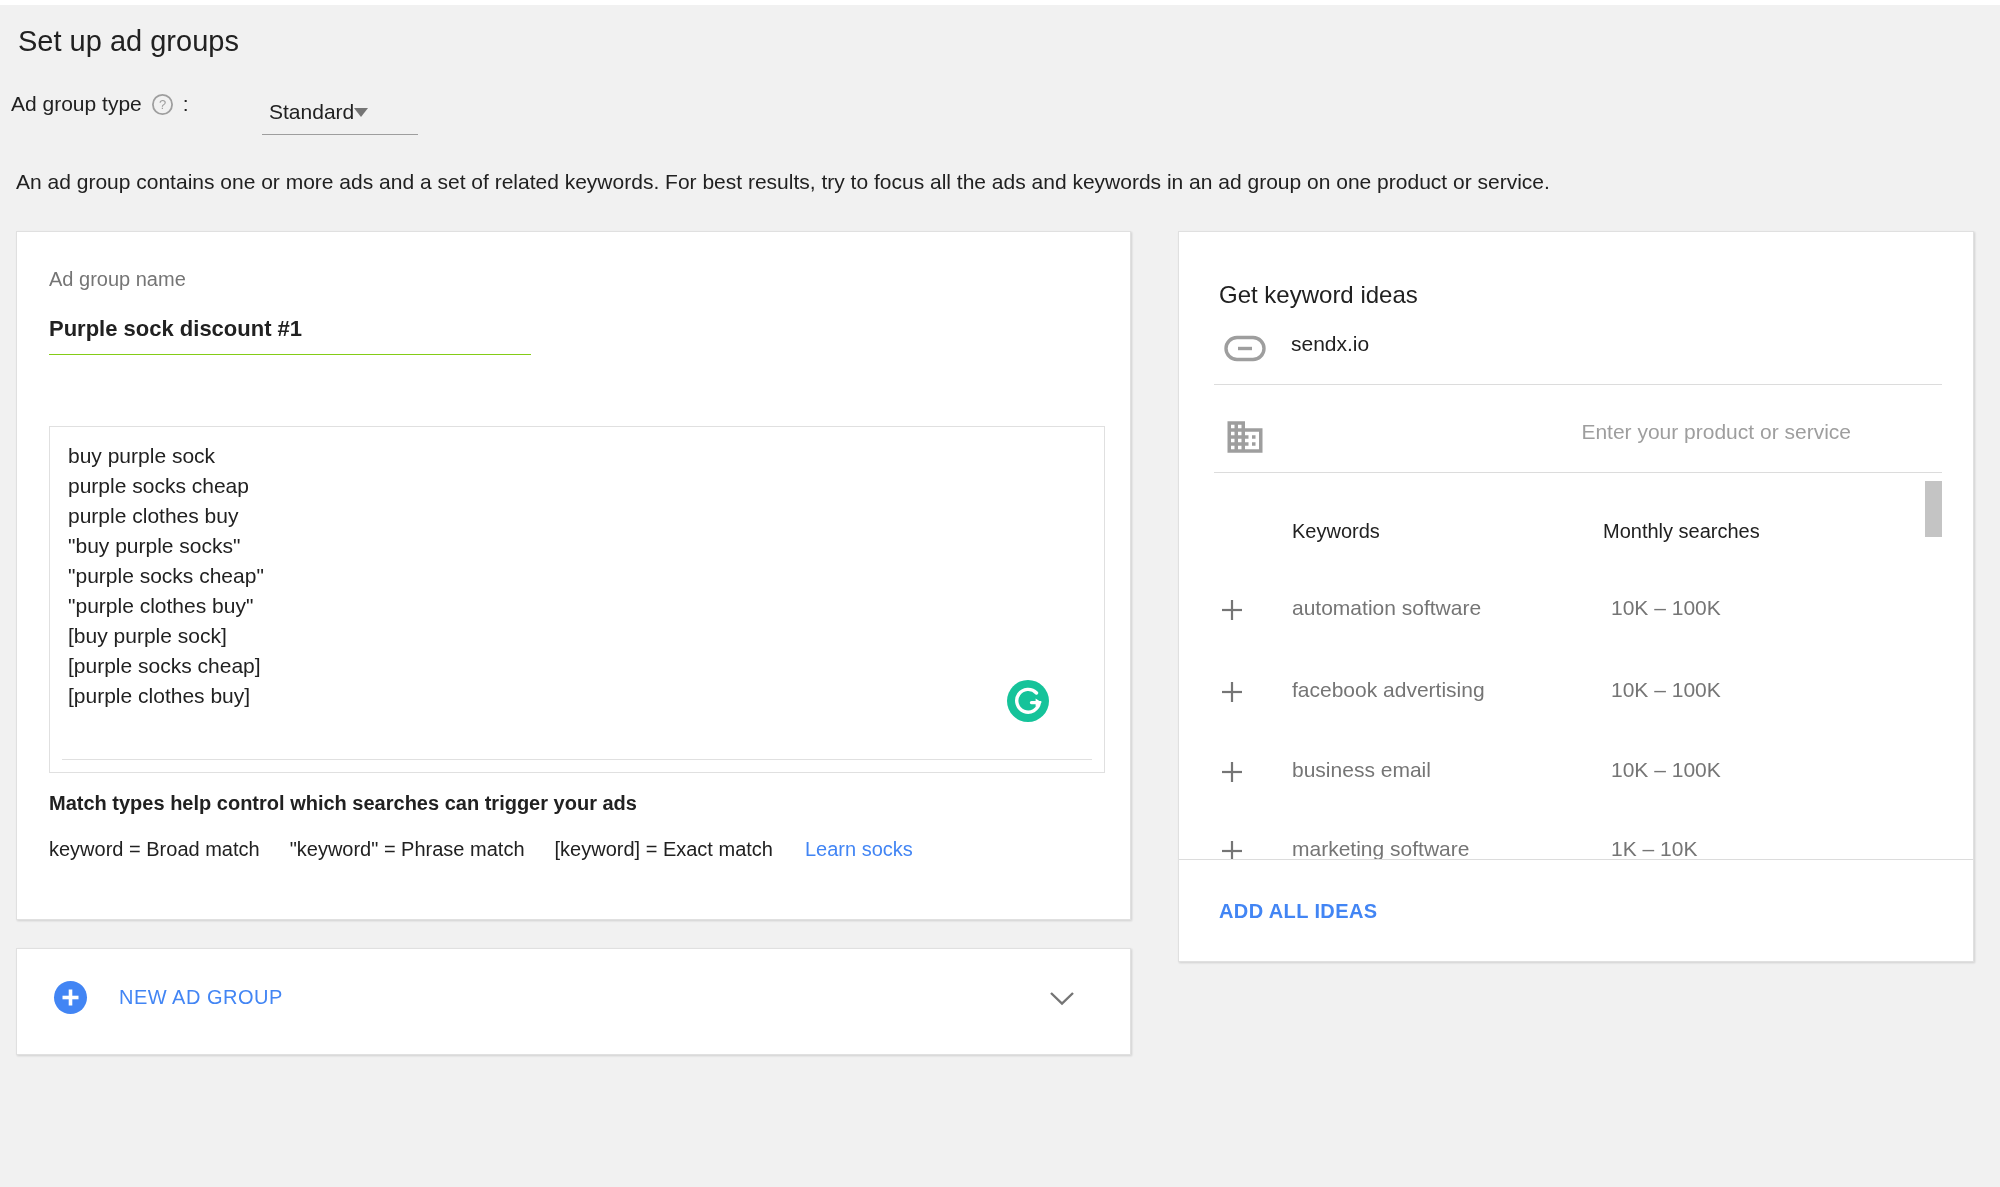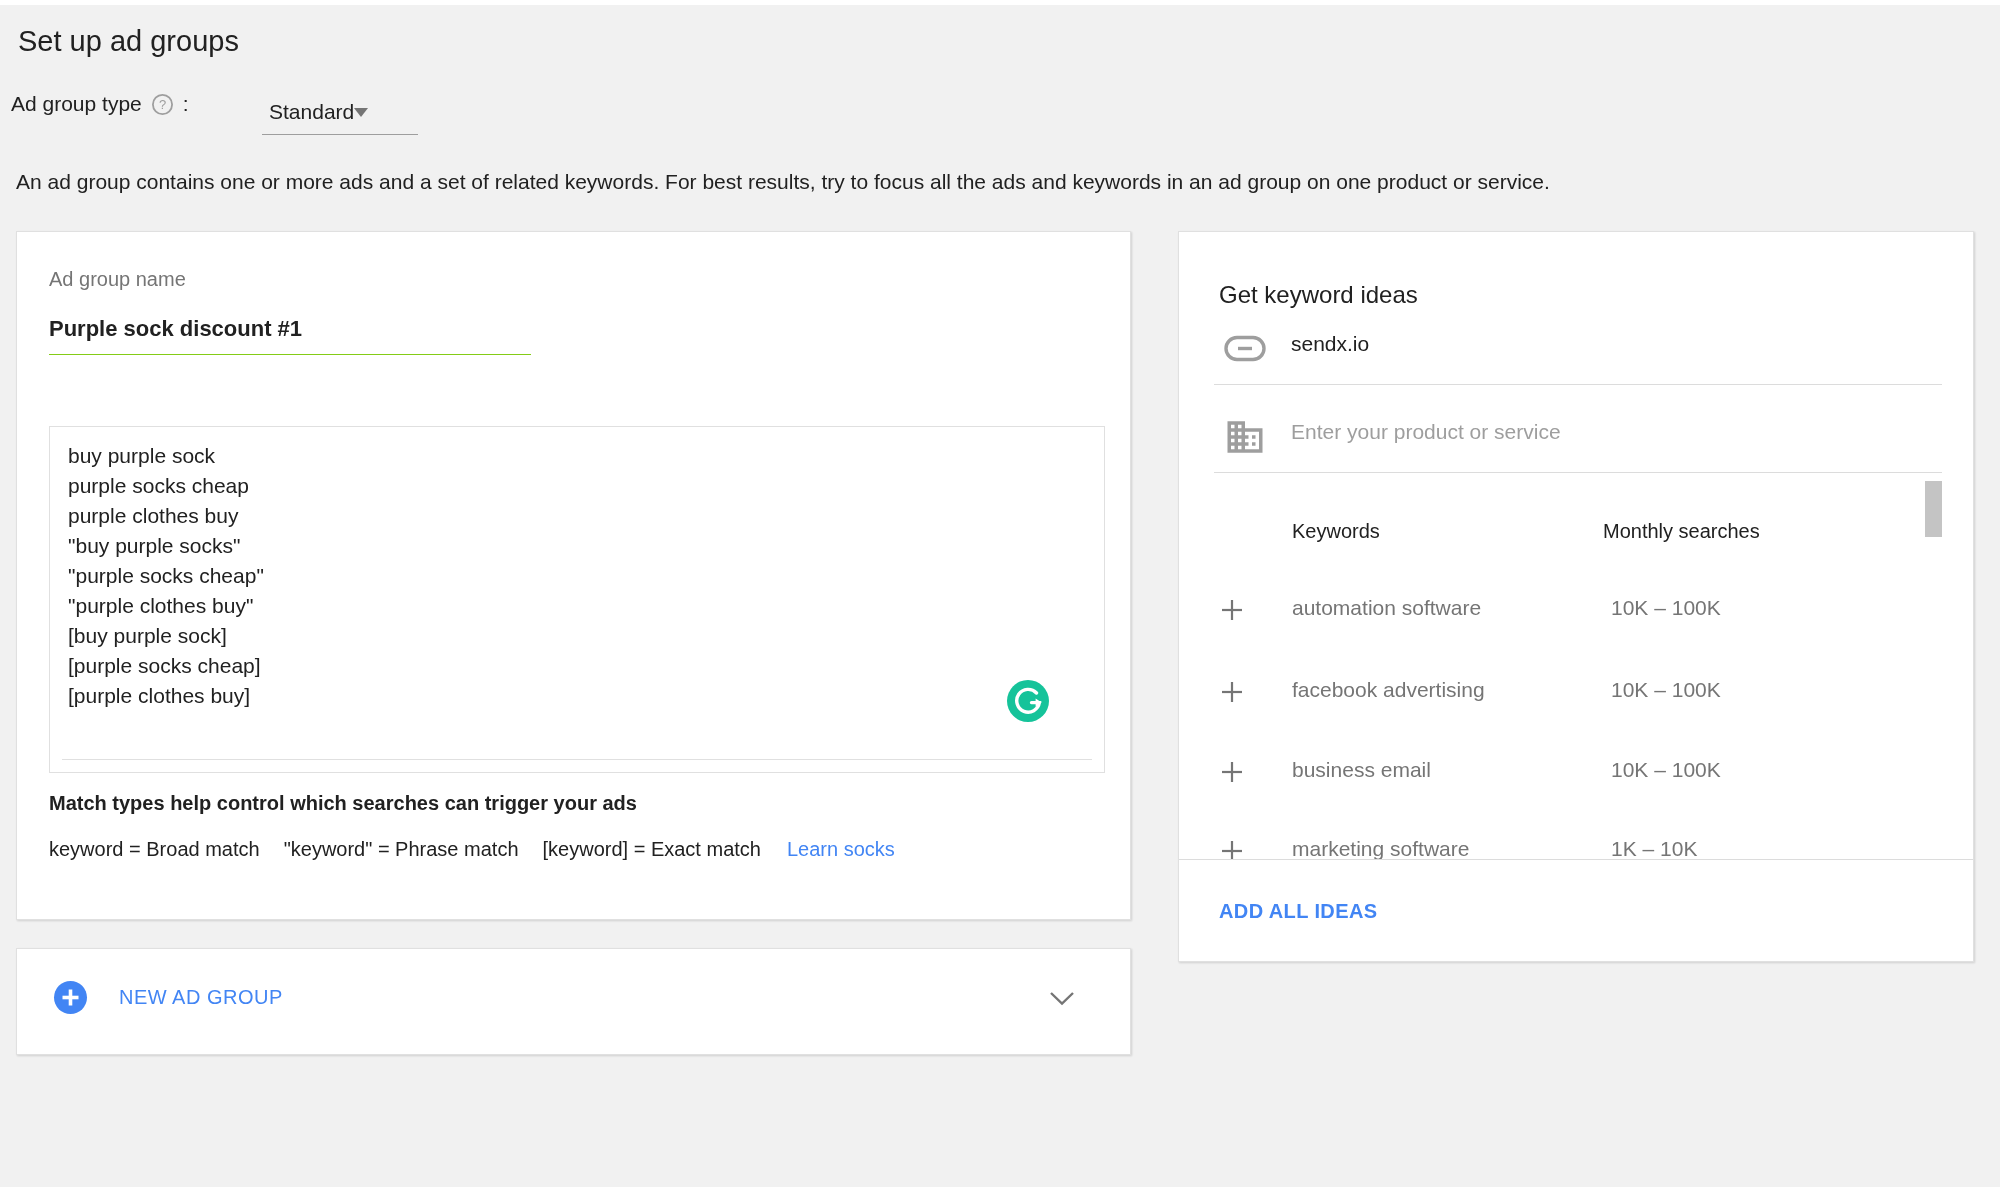--- a/index.html
+++ b/index.html
@@ -15,37 +15,37 @@
   .description{position:absolute;left:16px;top:170px;font-size:21px;color:#212121;}
   .card{position:absolute;background:#ffffff;border:1px solid #e0e0e0;box-shadow:1px 1px 2px rgba(0,0,0,0.14);box-sizing:border-box;}
   .card-adgroup{left:16px;top:231px;width:1115px;height:689px;}
   .field-label{position:absolute;left:32px;top:36px;font-size:20px;color:#757575;}
   .name-input{position:absolute;left:32px;top:72px;width:482px;height:50px;border:none;border-bottom:1px solid #84cc16;font-family:inherit;font-size:22px;color:#212121;background:transparent;outline:none;padding:0;font-weight:bold;}
   .keywords-box{position:absolute;left:32px;top:194px;width:1056px;height:347px;border:1px solid #e0e0e0;box-sizing:border-box;}
   .keywords-box textarea{position:absolute;left:0;top:0;width:100%;height:310px;border:none;resize:none;outline:none;background:transparent;font-family:inherit;font-size:21px;line-height:30px;color:#212121;padding:14px 18px;box-sizing:border-box;}
   .keywords-inner-line{position:absolute;left:12px;right:12px;bottom:12px;height:1px;background:#e0e0e0;}
   .grammarly{position:absolute;left:957px;top:253px;width:42px;height:42px;}
   .match-heading{position:absolute;left:32px;top:560px;font-size:20px;font-weight:700;color:#212121;}
-  .match-row{position:absolute;left:32px;top:606px;display:flex;gap:24px;font-size:20px;color:#212121;white-space:nowrap;}
+  .match-row{position:absolute;left:32px;top:606px;display:flex;gap:30px;font-size:20px;color:#212121;white-space:nowrap;}
   .link-blue{color:#4285f4;text-decoration:none;cursor:pointer;}
   .match-row .learn{margin-left:2px;font-size:20px;}
   .card-newgroup{left:16px;top:948px;width:1115px;height:107px;}
   .plus-circle{position:absolute;left:37px;top:32px;width:33px;height:33px;border-radius:50%;background:#4285f4;display:flex;align-items:center;justify-content:center;cursor:pointer;}
   .newgroup-label{position:absolute;left:102px;top:37px;font-size:20px;color:#4285f4;letter-spacing:0.5px;cursor:pointer;}
   .newgroup-chevron{position:absolute;left:1032px;top:42px;cursor:pointer;}
   .save-btn{position:absolute;left:20px;top:1104px;width:298px;height:68px;background:#4285f4;border:none;border-radius:3px;color:#ffffff;font-family:inherit;font-size:20px;font-weight:700;letter-spacing:0.6px;cursor:pointer;box-shadow:0 1px 2px rgba(0,0,0,0.3);}
   .cancel-btn{position:absolute;left:364px;top:1126px;font-size:20px;font-weight:700;letter-spacing:0.6px;color:#4285f4;cursor:pointer;background:none;border:none;font-family:inherit;padding:0;}
   .card-ideas{left:1178px;top:231px;width:796px;height:731px;}
   .ideas-title{position:absolute;left:40px;top:28px;font-size:24px;color:#212121;margin-top:21px;}
   .ideas-icon-link{position:absolute;left:45px;top:103px;}
   .website-input{position:absolute;left:112px;top:100px;width:600px;border:none;outline:none;background:transparent;font-family:inherit;font-size:21px;color:#212121;padding:0;}
   .ideas-divider{position:absolute;left:35px;right:31px;height:1px;background:#dcdcdc;}
   .div-1{top:152px;} .div-2{top:240px;}
   .ideas-icon-building{position:absolute;left:45px;top:184px;}
-  .product-input{position:absolute;left:112px;top:188px;width:560px;border:none;outline:none;background:transparent;font-family:inherit;font-size:21px;color:#c2410c;padding:0;}
+  .product-input{position:absolute;left:112px;top:188px;width:560px;border:none;outline:none;background:transparent;font-family:inherit;font-size:21px;color:#c2410c;padding:0;text-align:right;}
   .product-input::placeholder{color:#9e9e9e;opacity:1;}
   .scroll-thumb{position:absolute;left:746px;top:249px;width:17px;height:56px;background:#c4c4c4;cursor:pointer;}
   .tbl-header{position:absolute;top:288px;font-size:20px;color:#212121;}
   .hdr-kw{left:113px;} .hdr-ms{left:424px;}
   .rows-viewport{position:absolute;left:0;top:241px;width:740px;height:386px;overflow:hidden;}
   .idea-row{position:absolute;left:0;width:100%;height:30px;}
   .idea-row .plus{position:absolute;left:40px;top:2px;cursor:pointer;}
   .idea-row .kw{position:absolute;left:113px;top:1px;font-size:21px;color:#757575;}
   .idea-row .ms{position:absolute;left:432px;top:1px;font-size:21px;color:#757575;}
   .div-3{position:absolute;left:0;right:0;top:627px;height:1px;background:#dcdcdc;}

